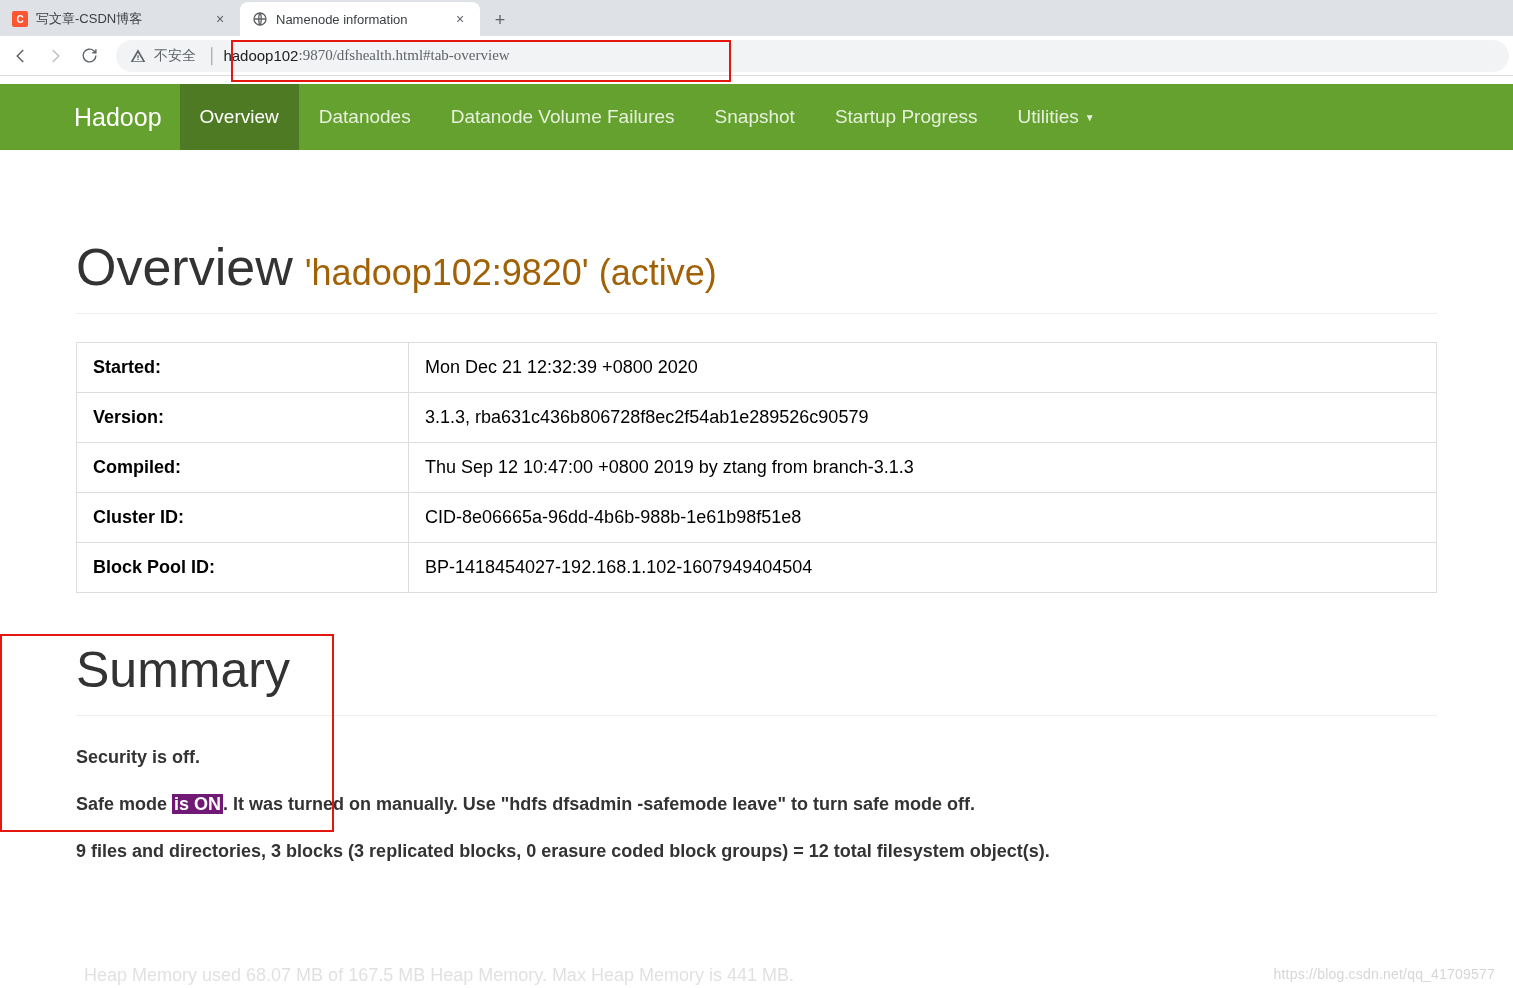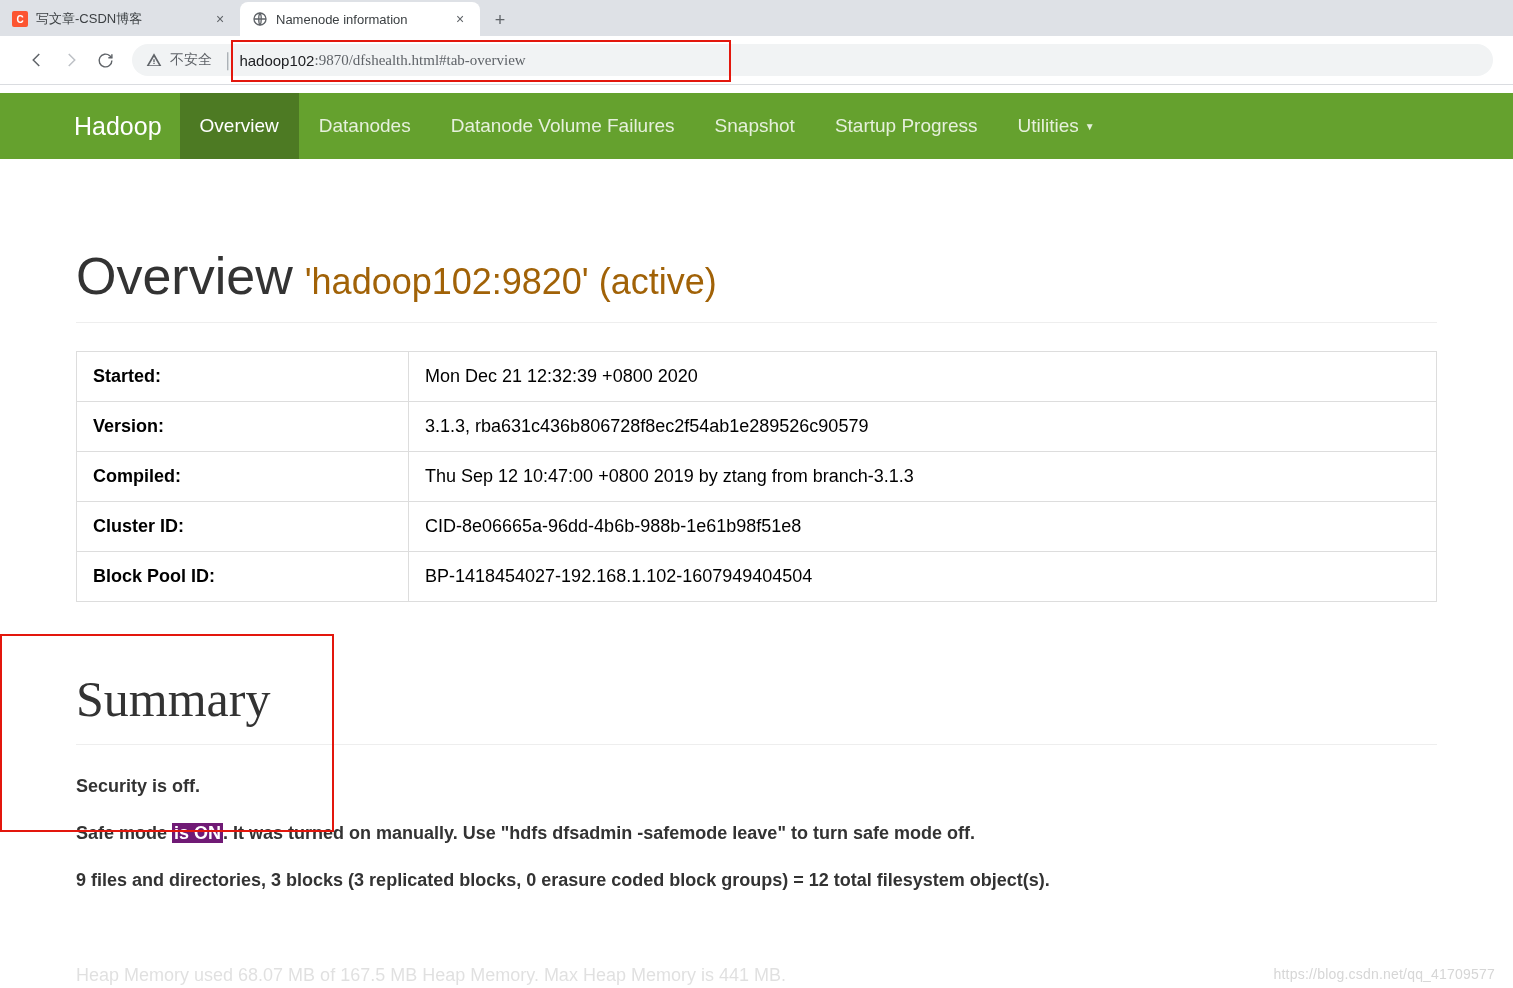--- a/index.html
+++ b/index.html
@@ -10,21 +10,21 @@
     .tab { display: flex; align-items: center; height: 34px; padding: 0 12px; min-width: 240px; max-width: 320px; font-size: 13px; color: #3c4043; border-top-left-radius: 8px; border-top-right-radius: 8px; position: relative; }
     .tab.inactive { background: #dee1e6; }
     .tab.active { background: #fff; }
     .tab .favicon { width: 16px; height: 16px; margin-right: 8px; display: flex; align-items: center; justify-content: center; flex-shrink: 0; }
     .tab .title { flex: 1; white-space: nowrap; overflow: hidden; text-overflow: ellipsis; }
     .tab .close { margin-left: 8px; font-size: 14px; color: #5f6368; cursor: pointer; width: 16px; text-align: center; }
     .new-tab { width: 28px; height: 28px; display: flex; align-items: center; justify-content: center; font-size: 18px; color: #5f6368; cursor: pointer; margin-left: 6px; margin-bottom: 2px; }
     .csdn-favicon { width:16px; height:16px; background:#fc5531; color:#fff; font-size:10px; font-weight:bold; display:flex; align-items:center; justify-content:center; border-radius:2px; }
     .globe-favicon svg { width:16px; height:16px; }
 
-    .addr-bar { height: 49px; background: #fff; display: flex; align-items: center; padding: 0 20px; border-bottom: 1px solid #dadce0; }
+    .addr-bar { height: 40px; background: #fff; display: flex; align-items: center; padding: 0 4px; border-bottom: 1px solid #dadce0; }
     .nav-btn { width: 34px; height: 34px; display:flex; align-items:center; justify-content:center; color:#5f6368; cursor:pointer; border-radius:50%; }
     .nav-btn.disabled { color:#bdc1c6; }
     .url-box { flex:1; height:32px; margin-left:10px; background:#f1f3f4; border-radius:16px; display:flex; align-items:center; padding:0 14px; font-size:15px; color:#202124; position:relative; }
     .url-box .warn { color:#5f6368; margin-right:8px; display:flex; align-items:center; }
     .url-box .insecure { color:#5f6368; margin-right:6px; font-size:14px; }
     .url-box .sep { color:#9aa0a6; margin:0 6px; }
     .url-host { color:#202124; }
     .url-port, .url-path { color:#5f6368;font-family:Liberation Serif, serif; }
 
     
@@ -40,26 +40,26 @@
     
     .content { padding: 0 76px; }
     .page-h1 { font-size:52px; font-weight:400; color:#333; margin-top:74px; display:flex; align-items:baseline; flex-wrap:wrap; }
     .page-h1 .sub { font-size:36px; color:#a16207; font-weight:400; margin-left:12px;margin-top:28px; }
     hr.sep-line { border:none; border-top:1px solid #eee; margin:16px 0 28px; }
 
     table.info { width:100%; border-collapse:collapse; font-size:18px;border-radius:20px; }
     table.info th, table.info td { text-align:left; padding:14px 16px; border:1px solid #ddd; }
     table.info th { width:332px; font-weight:700; background:#fff; }
 
-    .section-h { font-size:50px; font-weight:400; color:#333; margin-top:68px;font-family:Liberation Serif, serif; }
+    .section-h { font-size:50px; font-weight:400; color:#333; margin-top:48px; }
     .summary-p { font-size:18px; color:#333; margin-top:20px; line-height:1.5;font-weight:bold; }
     .hl { background:#701a75; color:#fff; padding:0 2px; }
 
     .watermark { position:absolute; right:18px; bottom:6px; font-size:14px; color:#d6d6d6; letter-spacing:0.2px; }
-    .bottom-cut { position:absolute; left:76px; bottom:2px; font-size:18px; color:#888; width:1000px; white-space:nowrap; overflow:hidden; }
+    .bottom-cut { position:absolute; left:84px; bottom:2px; font-size:18px; color:#888; width:1000px; white-space:nowrap; overflow:hidden; }
   </style>
 </head>
 <body>
 
 <div class="browser-tabs">
   <div class="tab inactive">
     <span class="favicon">
         <span class="csdn-favicon">C</span>
       </span>
     <span class="title">写文章-CSDN博客</span>

